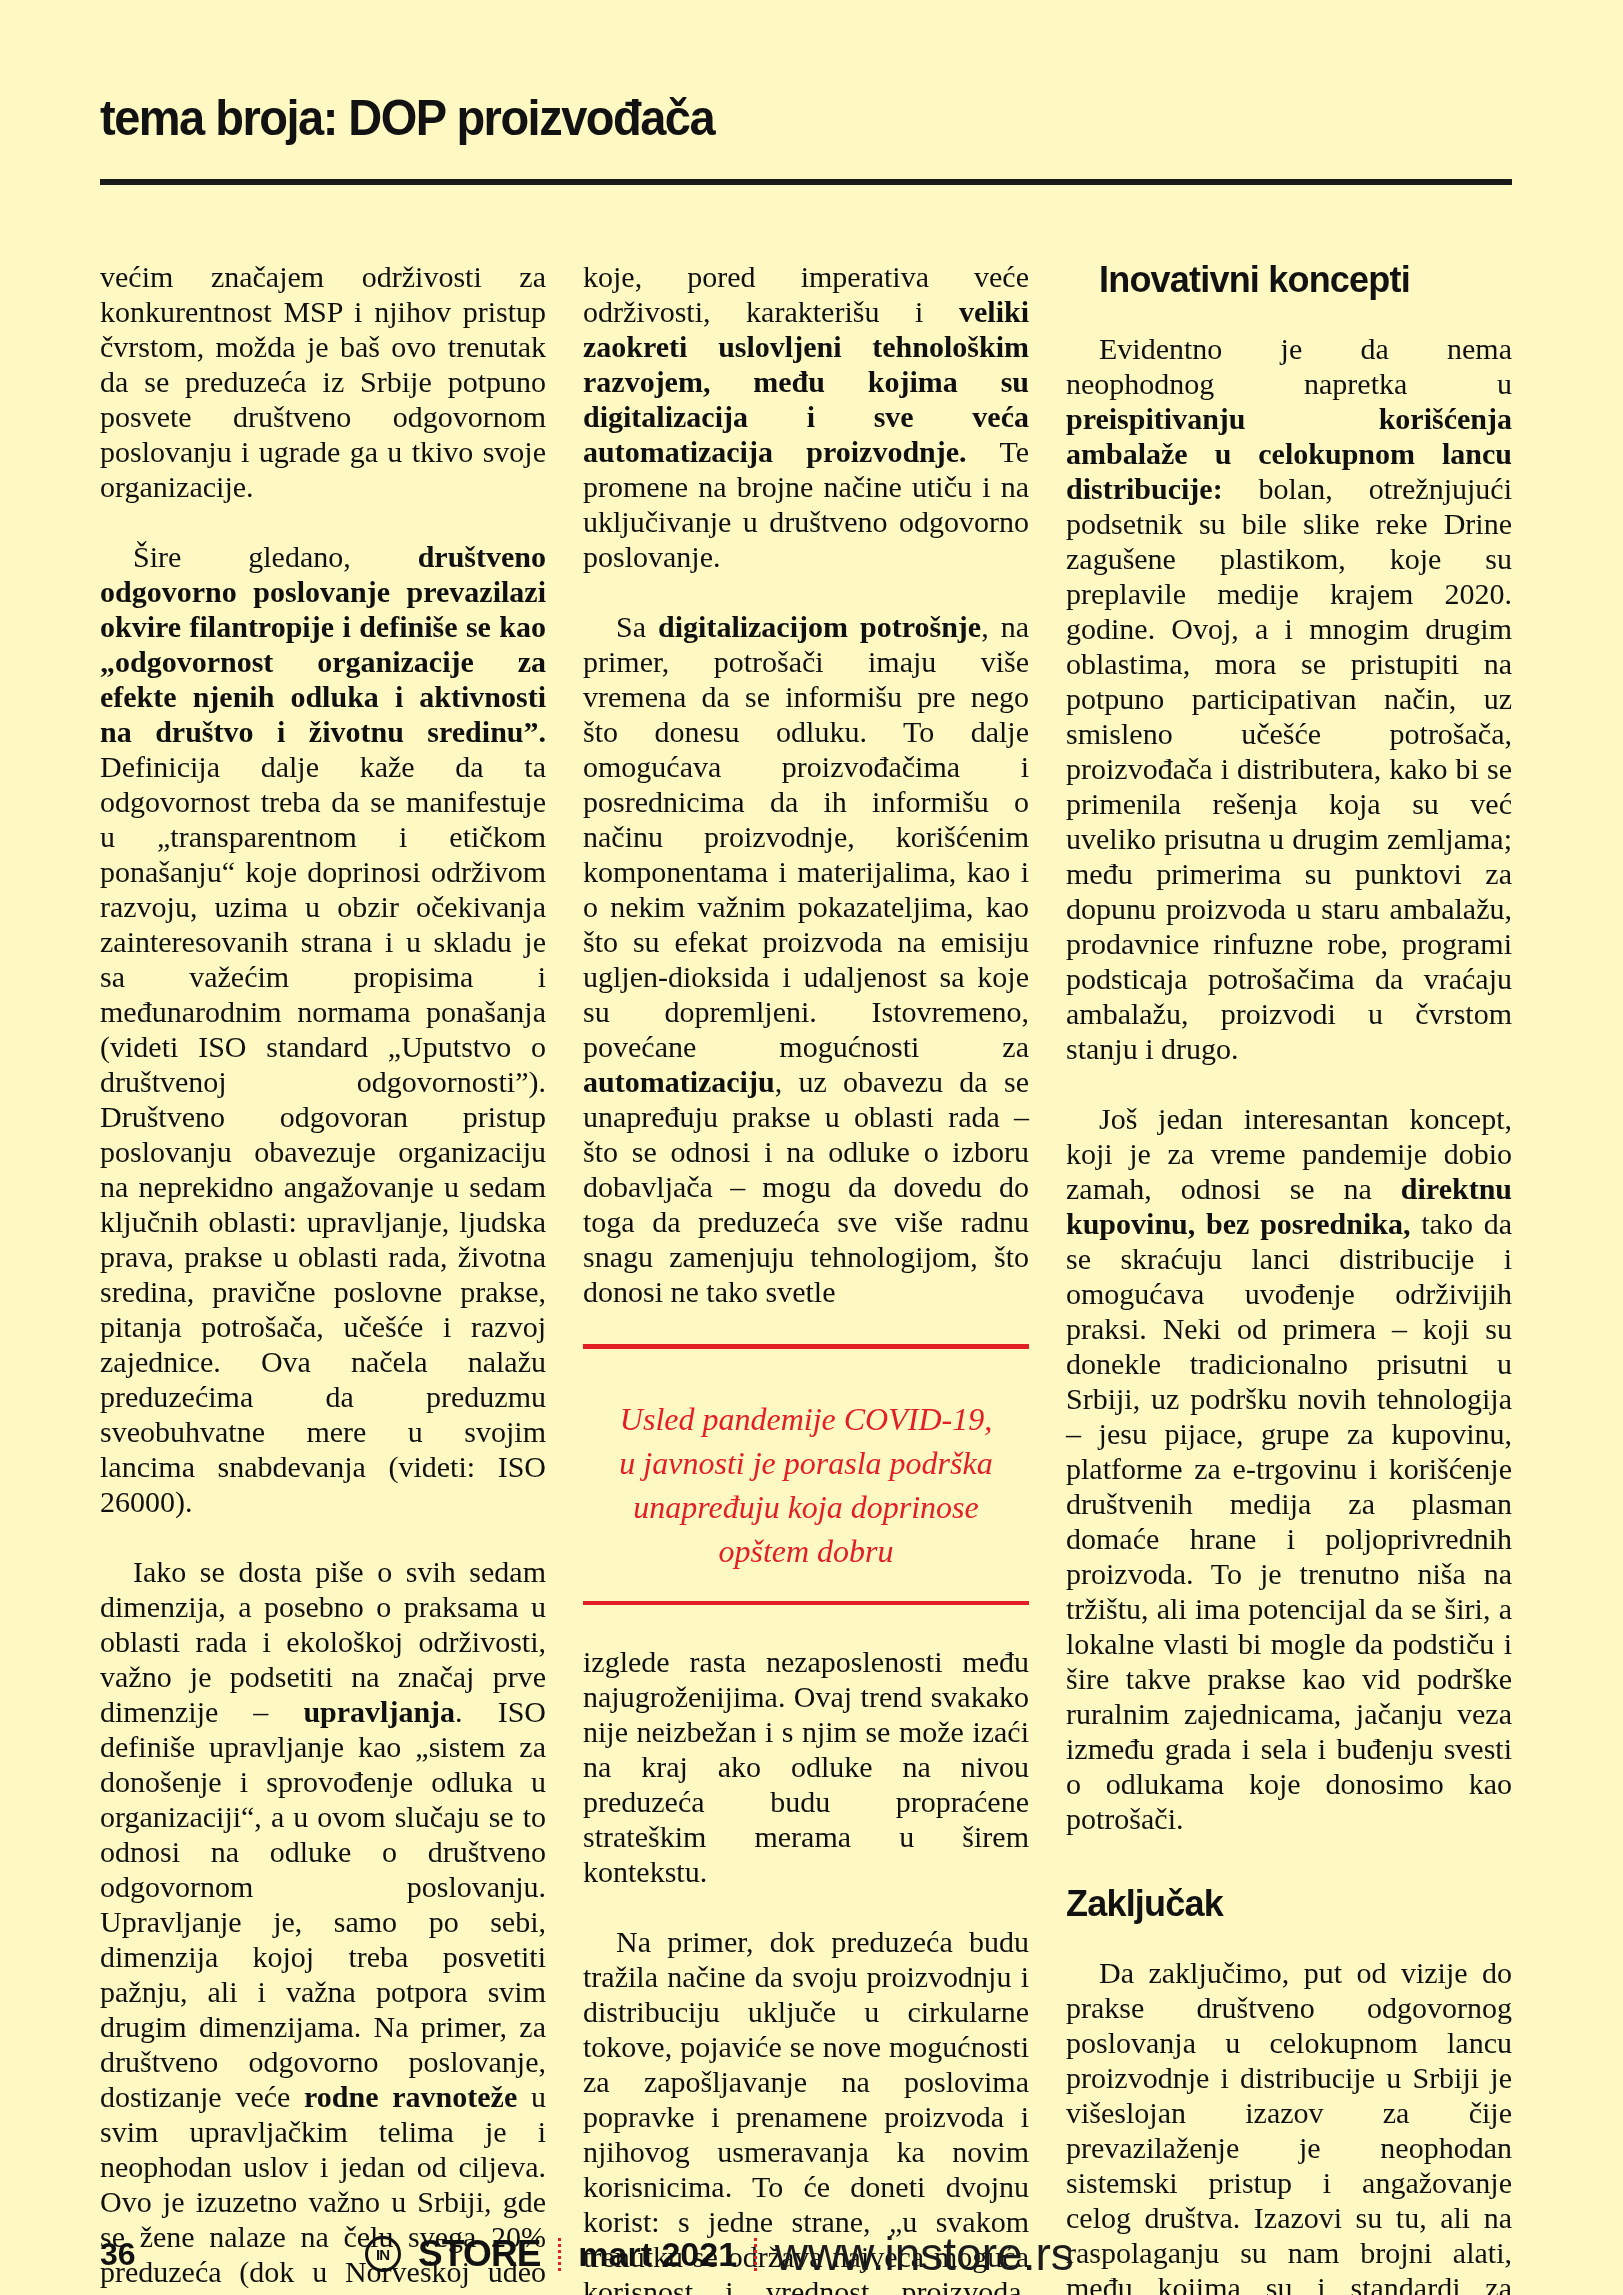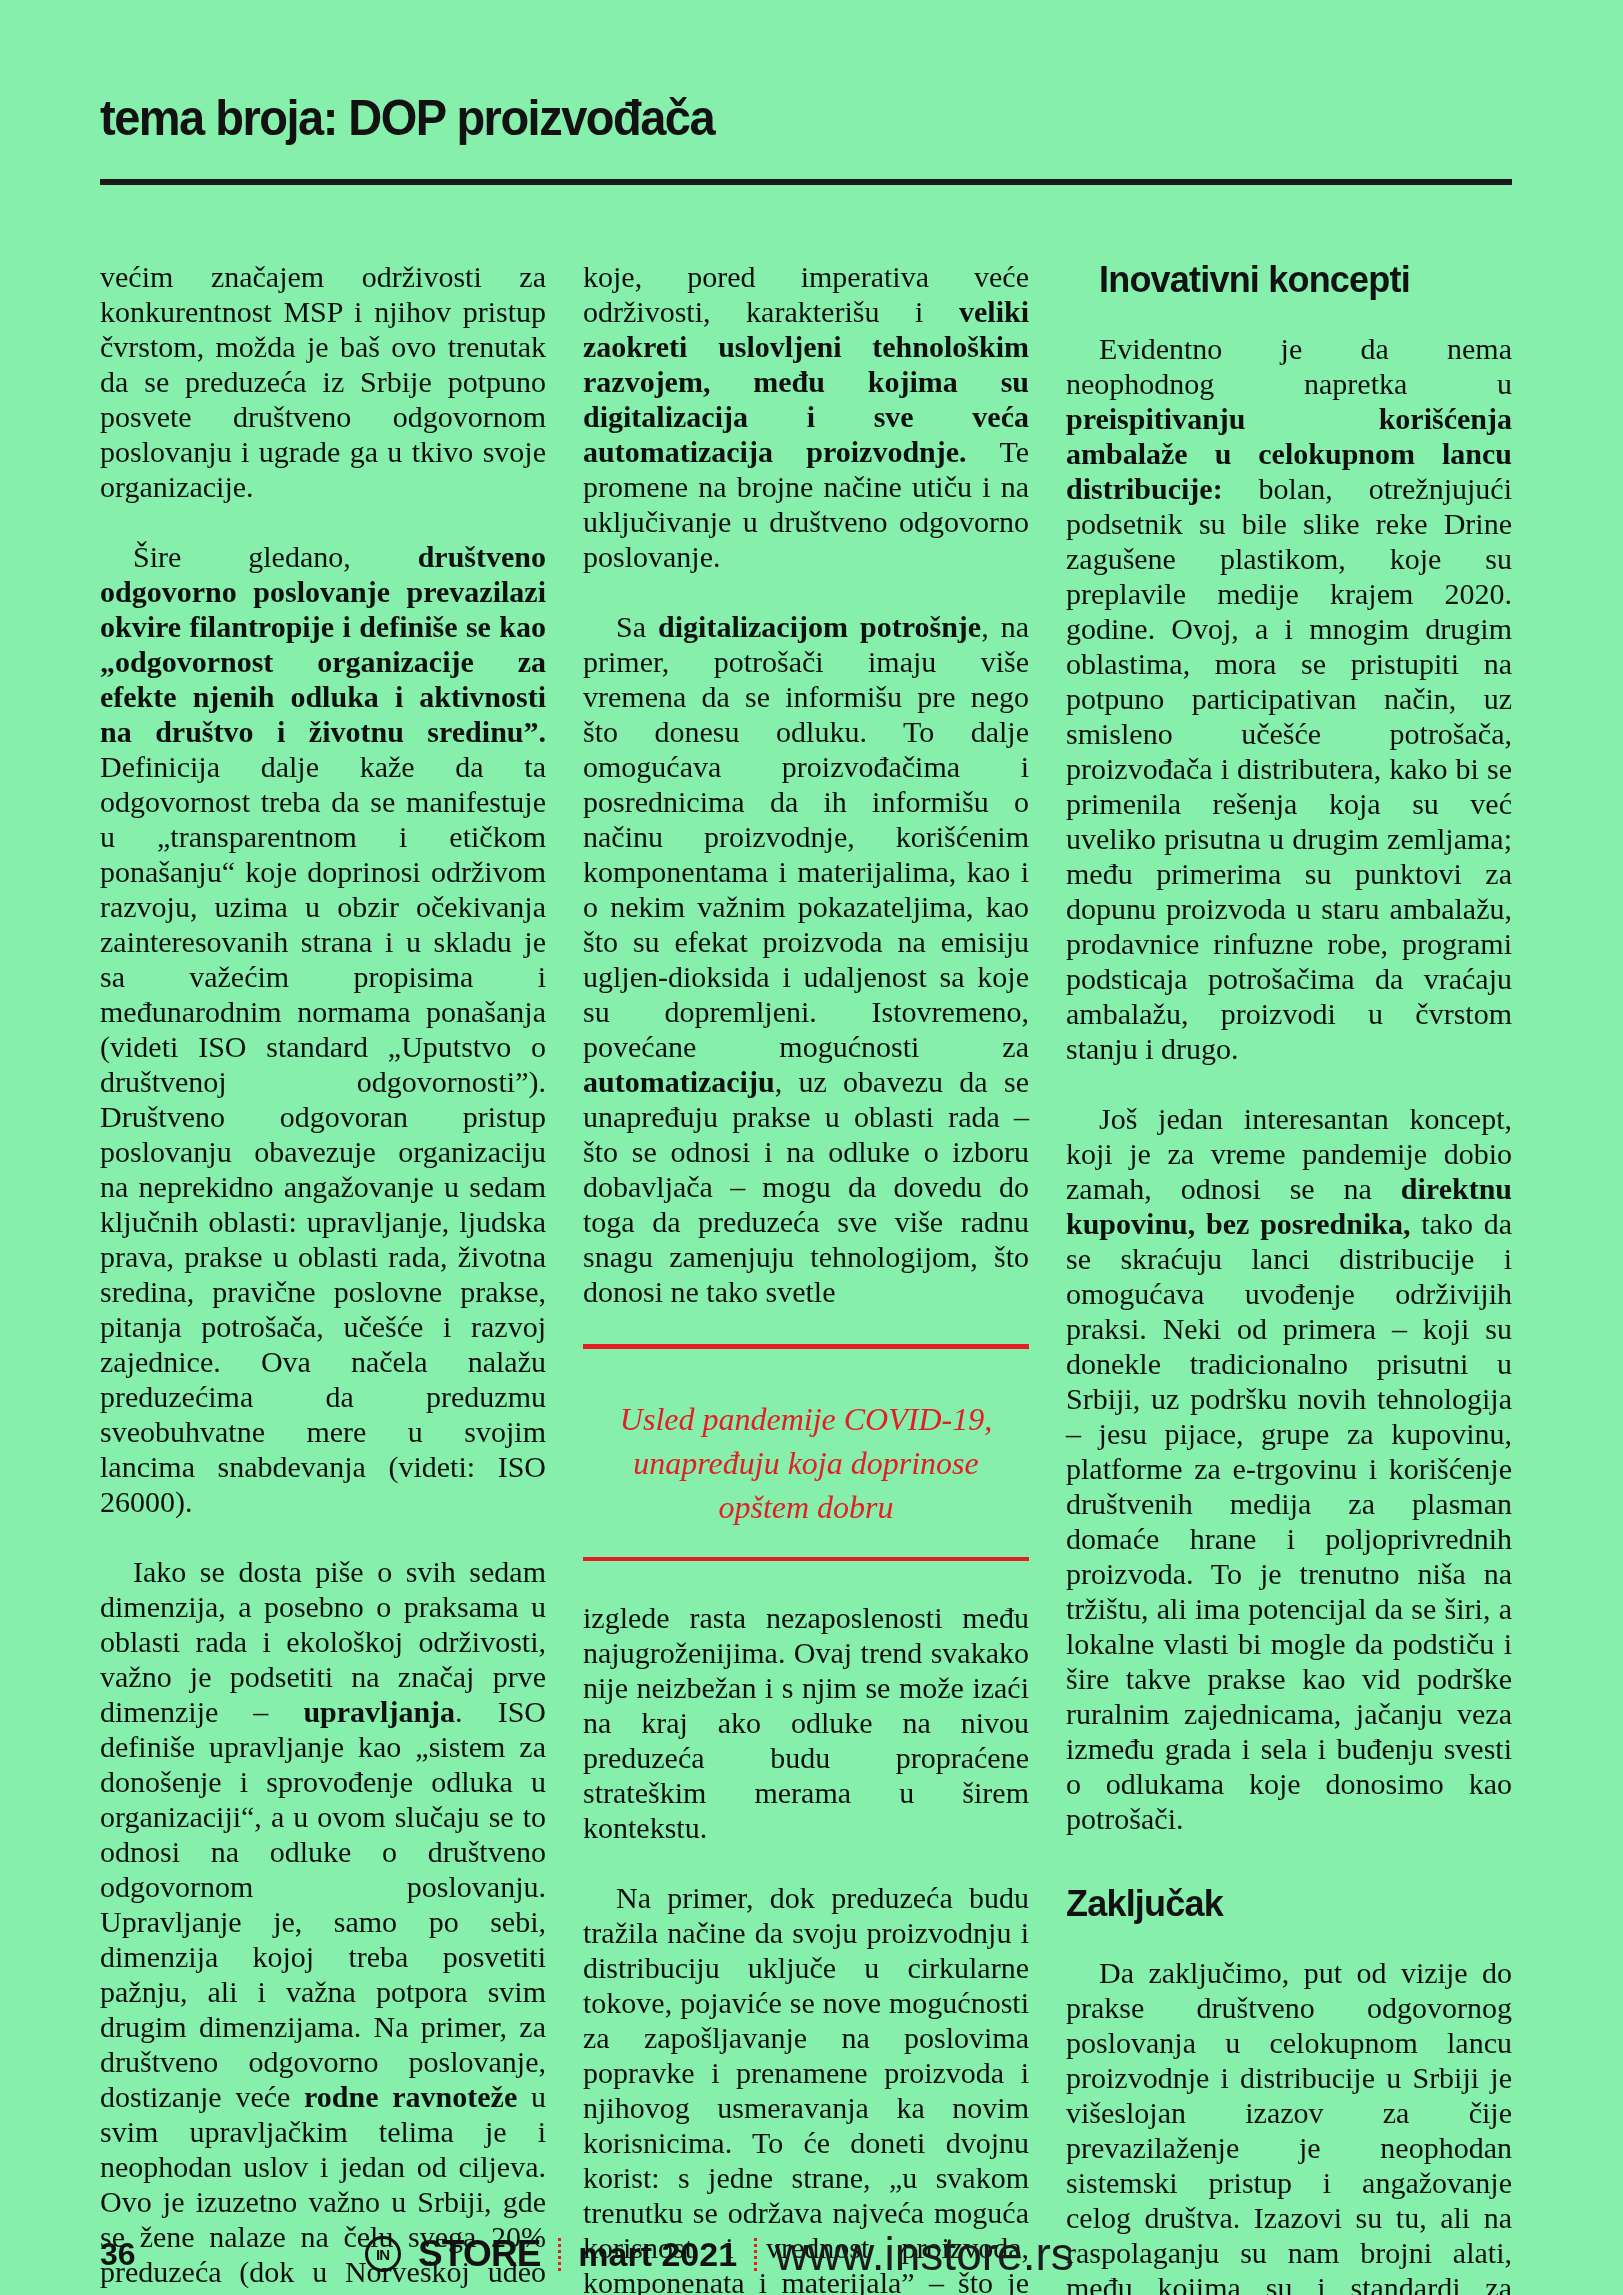--- a/index.html
+++ b/index.html
@@ -1,20 +1,20 @@
 <!DOCTYPE html>
 <html lang="sr" style="--accent: #e31e24;font-size:12.6px"><head>
 <meta charset="utf-8">
 <style>
   html,body{margin:0;padding:0;background:#e8e8e8;}
   .page{
     position:relative;
     width:1623px;
     height:2295px;
-    background:#86efac;
+    background:#fef9c3;
     margin:0 auto;
     overflow:hidden;
     color:#161616;
   }
   .masthead{
     position:absolute;
     left:100px;
     top:93px;
     font:700 50px/1 "Liberation Sans", sans-serif;
     letter-spacing:-1.6px;
@@ -127,20 +127,21 @@
 
     </div>
 
     <div class="col">
       <p class="para"><span>koje, pored imperativa veće održivosti, karakterišu i </span><span class="b">veliki zaokreti uslovljeni tehnološkim razvojem, među kojima su digitalizacija i sve veća automatizacija proizvodnje.</span><span> Te promene na brojne načine utiču i na uključivanje u društveno odgovorno poslovanje.</span></p>
       <p class="para indent"><span>Sa </span><span class="b">digitalizacijom potrošnje</span><span>, na primer, potrošači imaju više vremena da se informišu pre nego što donesu odluku. To dalje omogućava proizvođačima i posrednicima da ih informišu o načinu proizvodnje, korišćenim komponentama i materijalima, kao i o nekim važnim pokazateljima, kao što su efekat proizvoda na emisiju ugljen-dioksida i udaljenost sa koje su dopremljeni. Istovremeno, povećane mogućnosti za </span><span class="b">automatizaciju</span><span>, uz obavezu da se unapređuju prakse u oblasti rada – što se odnosi i na odluke o izboru dobavljača – mogu da dovedu do toga da preduzeća sve više radnu snagu zamenjuju tehnologijom, što donosi ne tako svetle</span></p>
       <div class="quote">
         <div class="quote-rule top"></div>
         <div class="quote-text">
           <div>Usled pandemije COVID-19,</div>
+          <div>u javnosti je porasla podrška</div>
           <div>unapređuju koja doprinose</div>
           <div>opštem dobru</div>
         </div>
         <div class="quote-rule bottom"></div>
       </div>
       <p class="para"><span>izglede rasta nezaposlenosti među najugroženijima. Ovaj trend svakako nije neizbežan i s njim se može izaći na kraj ako odluke na nivou preduzeća budu propraćene strateškim merama u širem kontekstu.</span></p>
       <p class="para indent"><span>Na primer, dok preduzeća budu tražila načine da svoju proizvodnju i distribuciju uključe u cirkularne tokove, pojaviće se nove mogućnosti za zapošljavanje na poslovima popravke i prenamene proizvoda i njihovog usmeravanja ka novim korisnicima. To će doneti dvojnu korist: s jedne strane, „u svakom trenutku se održava najveća moguća korisnost i vrednost proizvoda, komponenata i materijala” – što je poznat postulat </span></p>
 
     </div>
 

